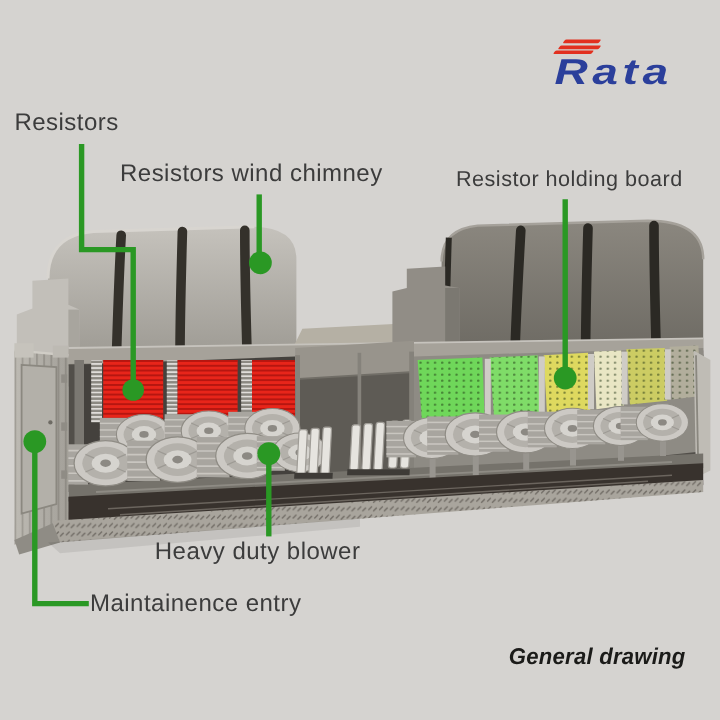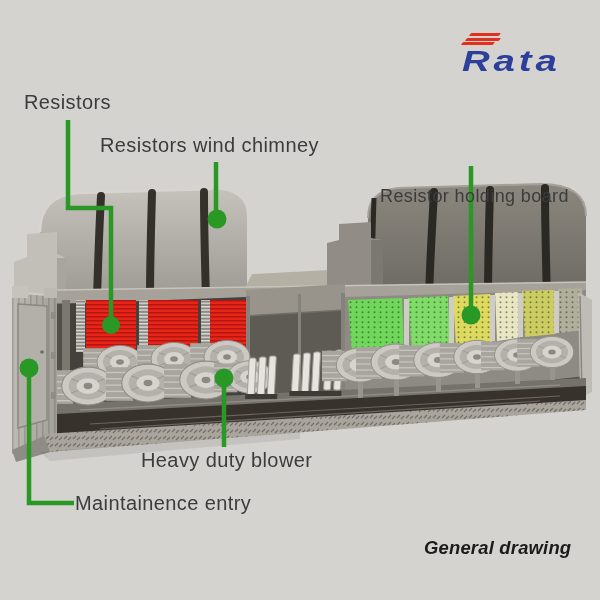--- a/index.html
+++ b/index.html
@@ -12,24 +12,24 @@
   .stage{position:relative;width:600px;height:497px;}
   .scene{position:absolute;left:0;top:0;}
   .lbl{
     position:absolute;
     color:var(--label-text,#3c3c3c);
     font-size:20px;
     letter-spacing:.4px;
     white-space:nowrap;
     line-height:1.1;
   }
-  #lbl-resistors{left:24px;top:91px;}
+  #lbl-resistors{left:12px;top:91px;}
   #lbl-chimney{left:100px;top:134px;}
-  #lbl-board{left:380px;top:140px;font-size:18px;margin-top:47px;}
-  #lbl-blower{left:141px;top:449px;}
+  #lbl-board{left:380px;top:140px;font-size:18px;}
+  #lbl-blower{left:129px;top:449px;}
   #lbl-maint{left:75px;top:492px;}
   .caption{
     position:absolute;left:424px;top:537px;
     color:var(--caption-text,#1b1b19);
     font-size:19px;font-weight:bold;font-style:italic;
     letter-spacing:.2px;white-space:nowrap;
     transform:scaleX(.97);transform-origin:left top;
   }
   .logo{position:absolute;left:462px;top:33px;width:120px;}
   .logo-stripes i{

